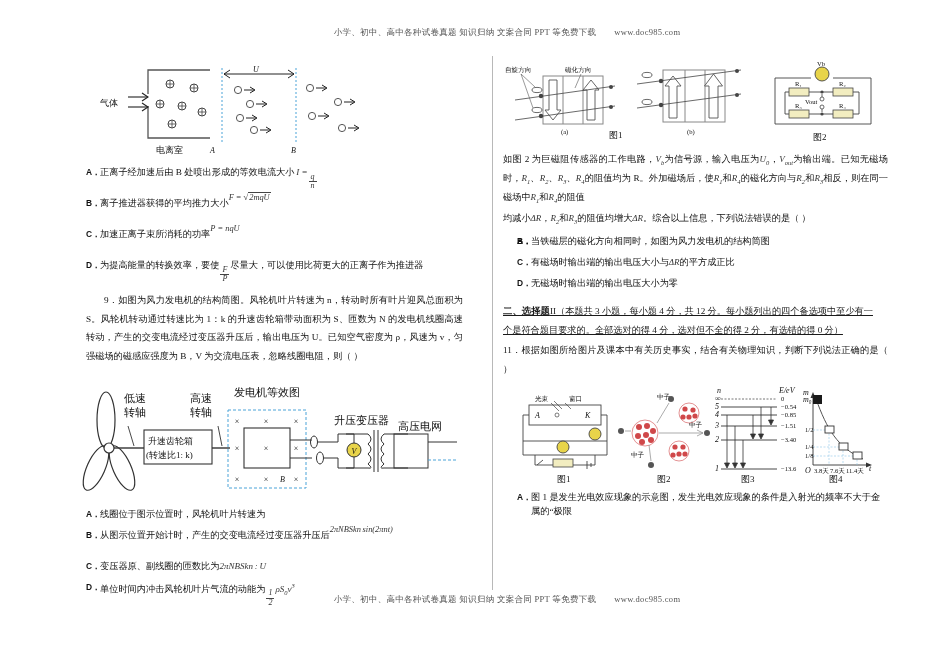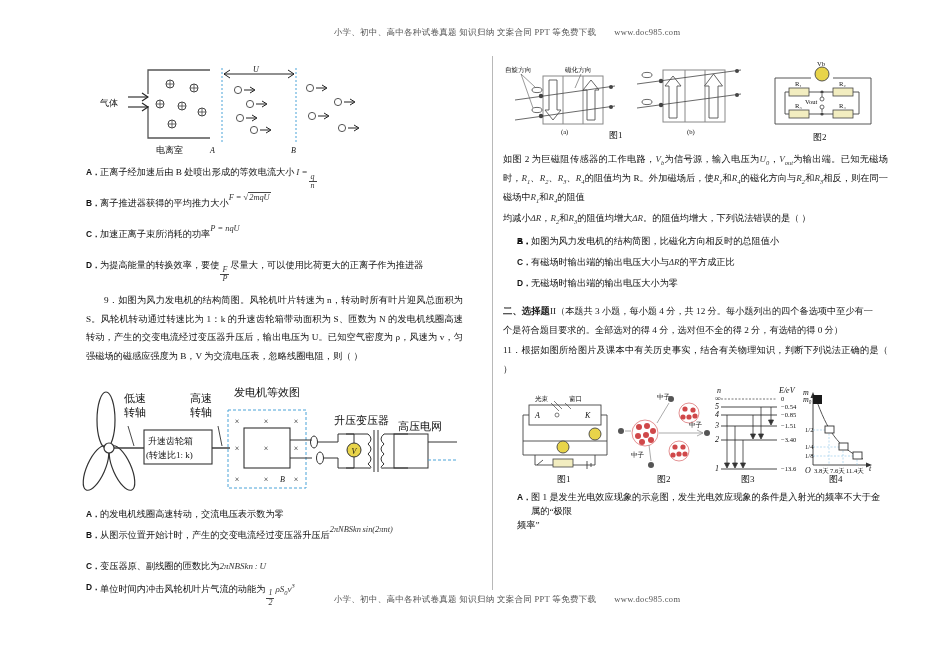--- a/index.html
+++ b/index.html
@@ -93,20 +93,21 @@
   .frac .num { border-bottom: 1px solid #444; padding: 0 2px; }
   .frac .den { padding: 0 2px; }
   .sup { font-size: .72em; vertical-align: super; font-style: italic; }
   .sub { font-size: .72em; vertical-align: sub; font-style: italic; }
   .radical { border-top: 1px solid #444; padding: 0 1px; }
   .raise { position: relative; top: -6px; font-size: 8.4px; }
 
   .sectionhead {
     font-size: 9.2px; line-height: 2.05;
     margin: 10px 9px 2px 0;
+    text-decoration: underline;
   }
   .sectionhead b { font-family: "Liberation Sans", sans-serif; font-size: 9.4px; }
 
   
   .fig { position: relative; }
   #fig-ion { width: 340px; height: 96px; margin: 4px 0 10px 12px; }
   #fig-turbine { width: 375px; height: 118px; margin: 14px 0 10px -4px; }
   #fig-gmr { width: 385px; height: 84px; margin: 6px 0 4px -8px; }
   #fig-q11 { width: 350px; height: 100px; margin: 6px 0 6px 18px; }
   svg { display: block; overflow: visible; }
@@ -308,21 +309,21 @@
 
           <line x1="346" y1="62" x2="375" y2="62" stroke="#333" stroke-width="1"></line>
           <line x1="346" y1="80" x2="375" y2="80" stroke="#4aa3d8" stroke-width="1" stroke-dasharray="3,2"></line>
           <text class="lbl-cn-b" x="316" y="50">高压电网</text>
         </svg>
       </div>
 
       <div class="opts">
         <div class="opt">
           <span class="tag">A．</span>
-          <span>的发电机线圈高速转动，交流电压表示数为零</span>
+          <span>线圈位于图示位置时，风轮机叶片转速为</span>
         </div>
         <div class="opt tall">
           <span class="tag">B．</span>
           <span>从图示位置开始计时，产生的交变电流经过变压器升压后</span><span class="mathi raise">2πNBSkn sin(2πnt)</span>
         </div>
         <div class="opt">
           <span class="tag">C．</span>
           <span>变压器原、副线圈的匝数比为</span><span class="mathi">2πNBSkn : U</span>
         </div>
         <div class="opt tall">
@@ -419,30 +420,30 @@
             <text class="lbl-cn" x="46" y="78" font-size="7.5">图2</text>
           </g>
         </svg>
       </div>
 
       <p class="ptext">
         <span>如图 2 为巨磁阻传感器的工作电路，</span><span class="mathi">V<span class="sub">b</span></span><span>为信号源，输入电压为</span><span class="mathi">U<span class="sub">0</span></span><span>，</span><span class="mathi">V<span class="sub">out</span></span><span>为输出端。已知无磁场时，</span><span class="mathi">R<span class="sub">1</span></span><span>、</span><span class="mathi">R<span class="sub">2</span></span><span>、</span><span class="mathi">R<span class="sub">3</span></span><span>、</span><span class="mathi">R<span class="sub">4</span></span><span>的阻值均为 R。外加磁场后，使</span><span class="mathi">R<span class="sub">1</span></span><span>和</span><span class="mathi">R<span class="sub">4</span></span><span>的磁化方向与</span><span class="mathi">R<span class="sub">2</span></span><span>和</span><span class="mathi">R<span class="sub">3</span></span><span>相反，则在同一磁场中</span><span class="mathi">R<span class="sub">1</span></span><span>和</span><span class="mathi">R<span class="sub">4</span></span><span>的阻值</span>
       </p>
 
       <p class="ptext">
-        <span>均减小</span><span class="mathi">ΔR</span><span>，</span><span class="mathi">R<span class="sub">2</span></span><span>和</span><span class="mathi">R<span class="sub">3</span></span><span>的阻值均增大</span><span class="mathi">ΔR</span><span>。的阻值均增大，下列说法错误的是（      ）</span>
+        <span>均减小</span><span class="mathi">ΔR</span><span>，</span><span class="mathi">R<span class="sub">2</span></span><span>和</span><span class="mathi">R<span class="sub">3</span></span><span>的阻值均增大</span><span class="mathi">ΔR</span><span>。综合以上信息，下列说法错误的是（      ）</span>
       </p>
 
       <div class="opts" style="margin-left:14px">
         <div class="opt">
           <span class="tag">A．</span>
         </div>
         <div class="opt">
           <span class="tag">B．</span>
-          <span>如图为风力发电机的结构简图，比磁化方向相反时的总阻值小</span>
+          <span>当铁磁层的磁化方向相同时，如图为风力发电机的结构简图</span>
         </div>
         <div class="opt">
           <span class="tag">C．</span>
           <span>有磁场时输出端的输出电压大小与</span><span class="mathi">ΔR</span><span>的平方成正比</span>
         </div>
         <div class="opt">
           <span class="tag">D．</span>
           <span>无磁场时输出端的输出电压大小为零</span>
         </div>
       </div>
@@ -604,21 +605,20 @@
             <text class="lbl-s" x="43" y="88" font-size="5">11.4天</text>
             <text class="lbl-cn" x="26" y="97" font-size="7.5">图4</text>
           </g>
         </svg>
       </div>
 
       <div class="opts" style="margin-left:14px">
         <div class="opt">
           <span class="tag">A．</span>
           <span>图 1 是发生光电效应现象的示意图，发生光电效应现象的条件是入射光的频率不大于金属的“极限</span>
-          <div style="margin-left:-14px"><span>频率”</span></div>
         </div>
       </div>
 
     </div>
   </div>
 
   <div class="banner bottom">
     <span>小学、初中、高中各种试卷真题  知识归纳  文案合同  PPT 等免费下载</span><span class="url">www.doc985.com</span>
   </div>
 

